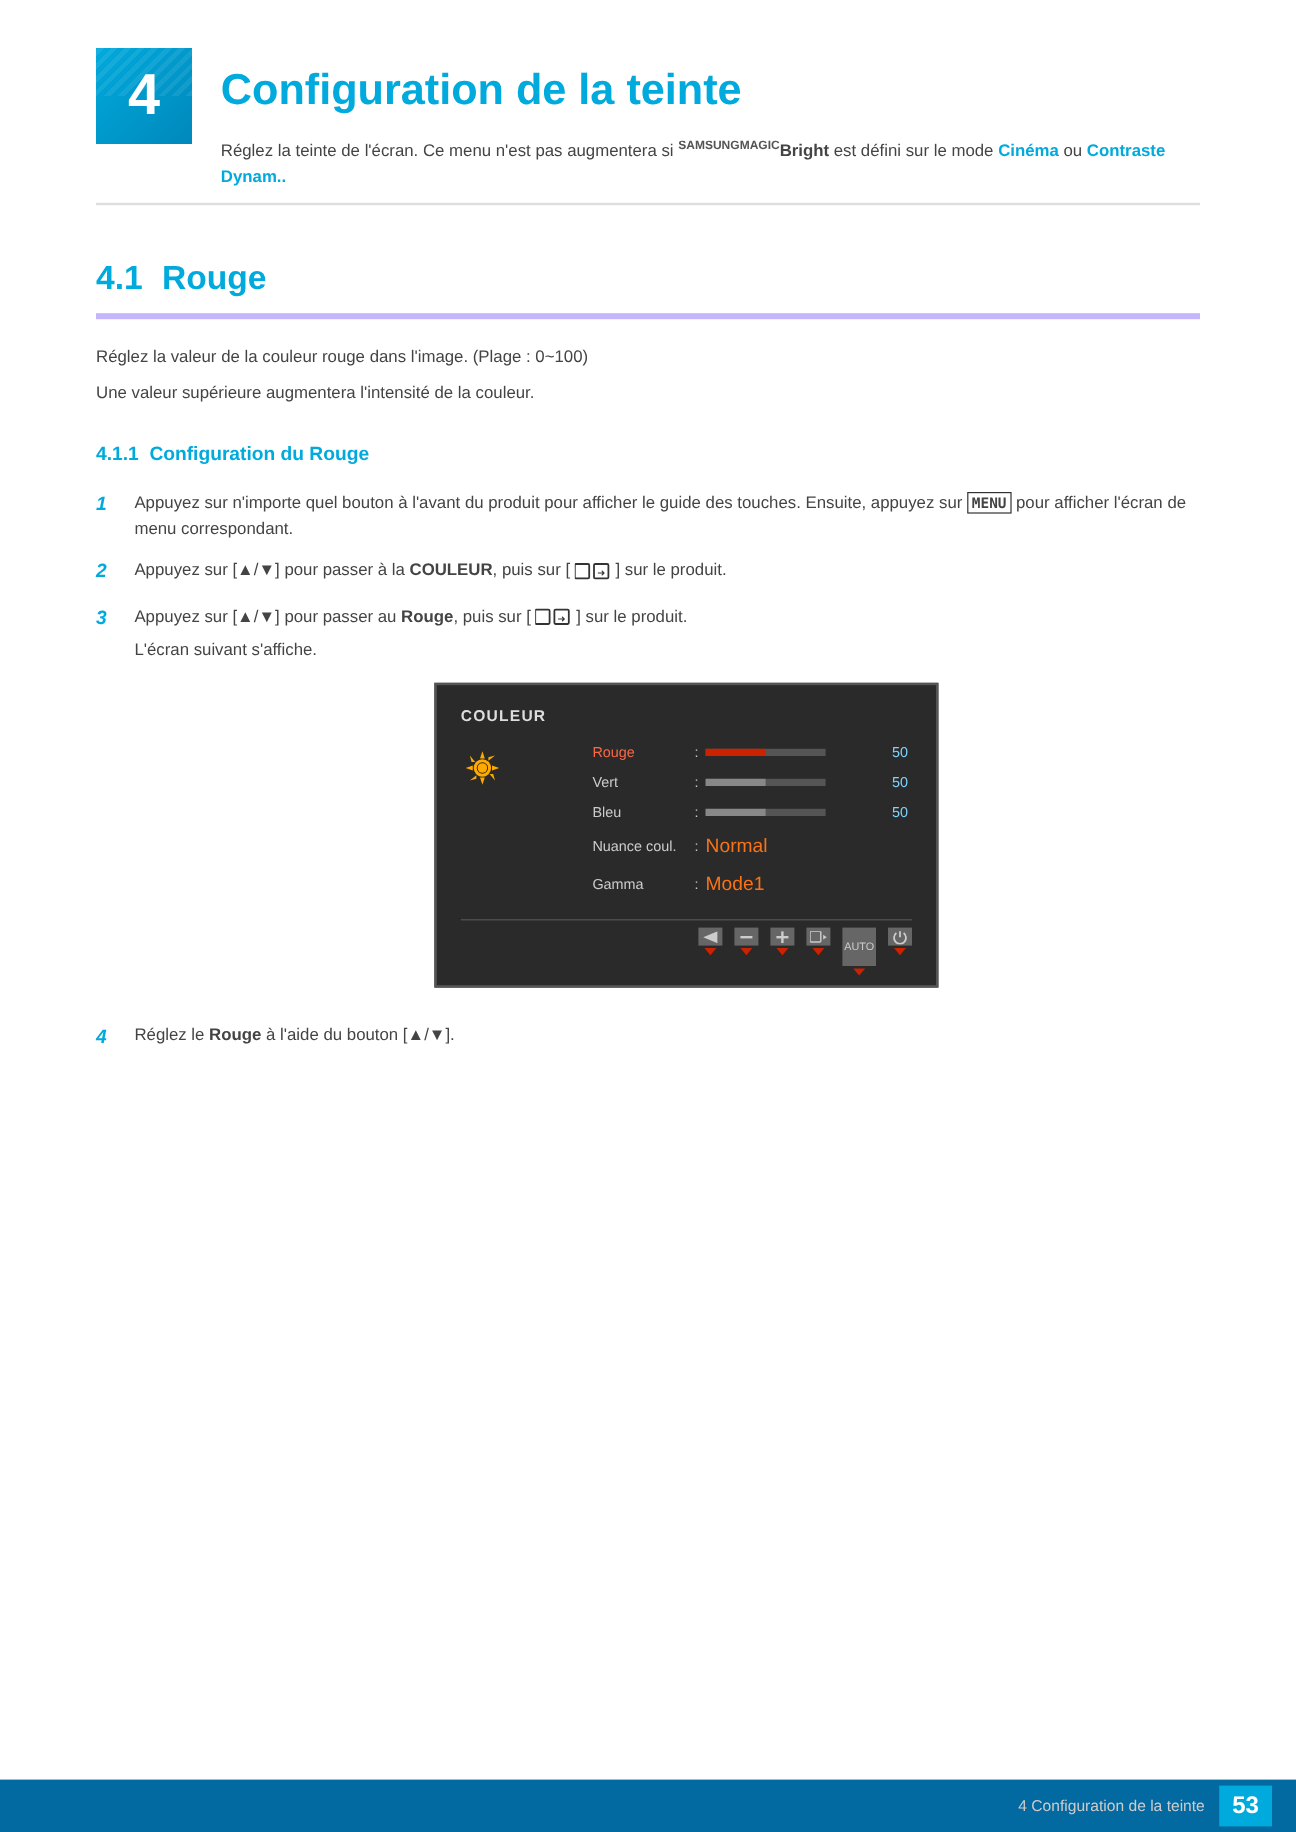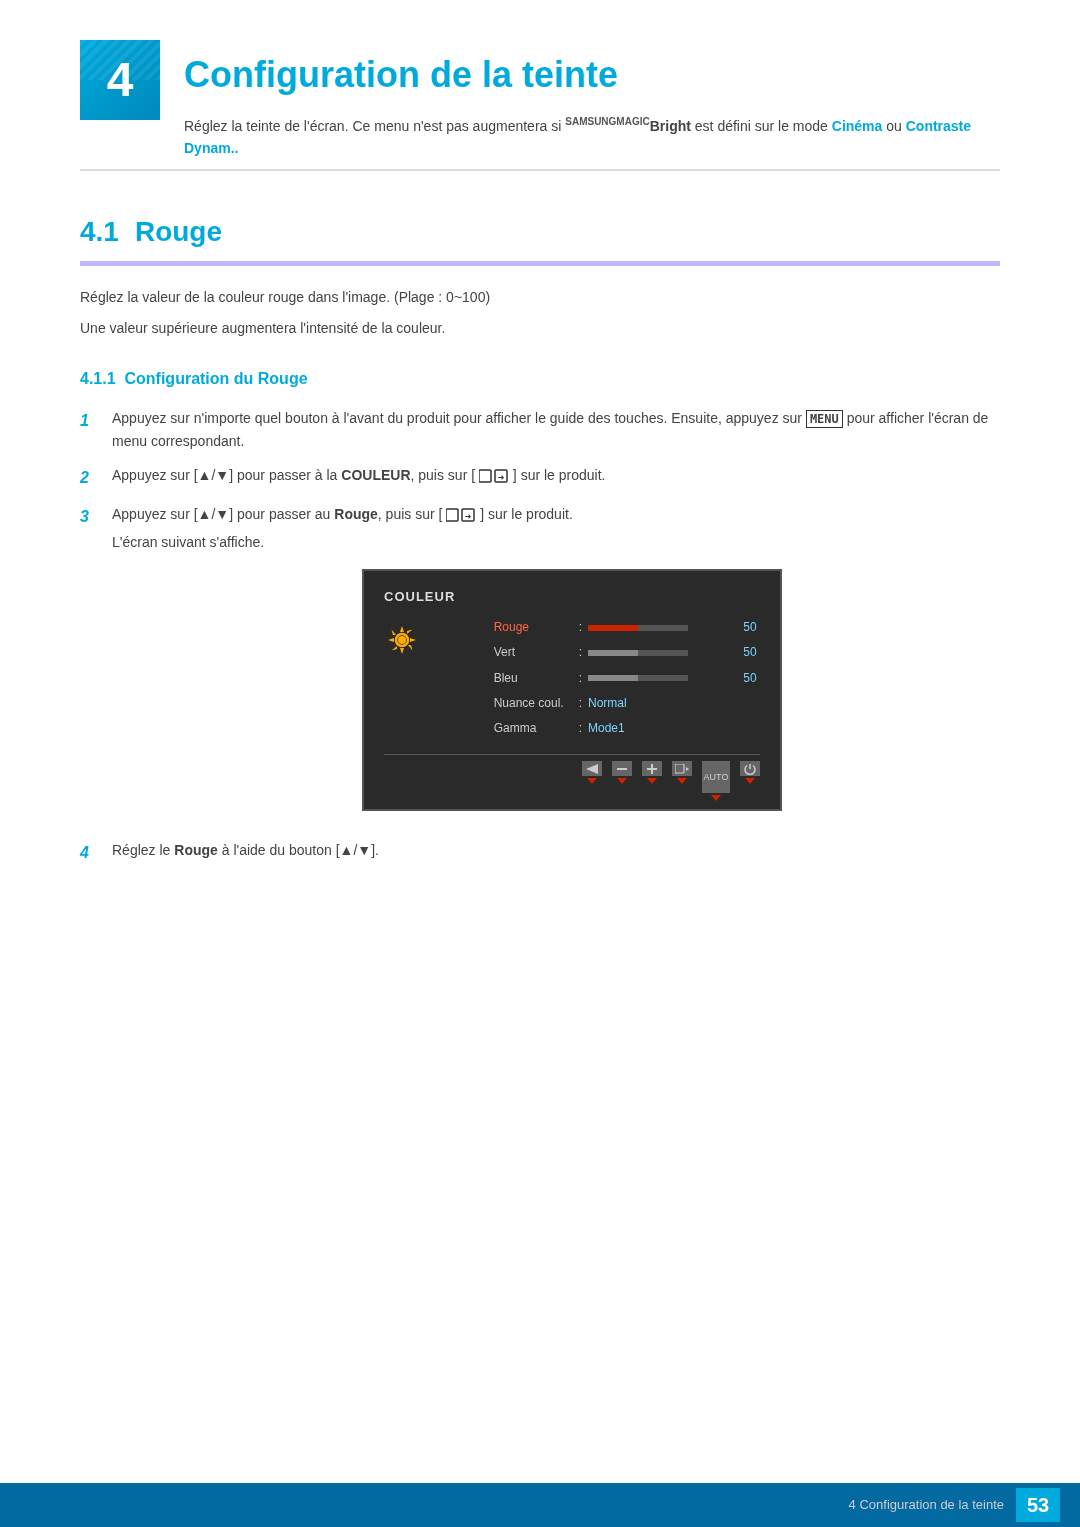--- a/index.html
+++ b/index.html
@@ -269,22 +269,22 @@
 
     .osd-bar-value {
       color: #7dd3fc;
       font-size: 12px;
       width: 20px;
       text-align: center;
       margin-left: 48px;
     }
 
     .osd-text-value {
-      color: #7dd3fc;
-      font-size: 12px;
+      color: #f97316;
+      font-size: 16px;
     }
 
     
     .page-footer {
       position: absolute;
       bottom: 0;
       left: 0;
       right: 0;
       height: 44px;
       background: #0369a1;

